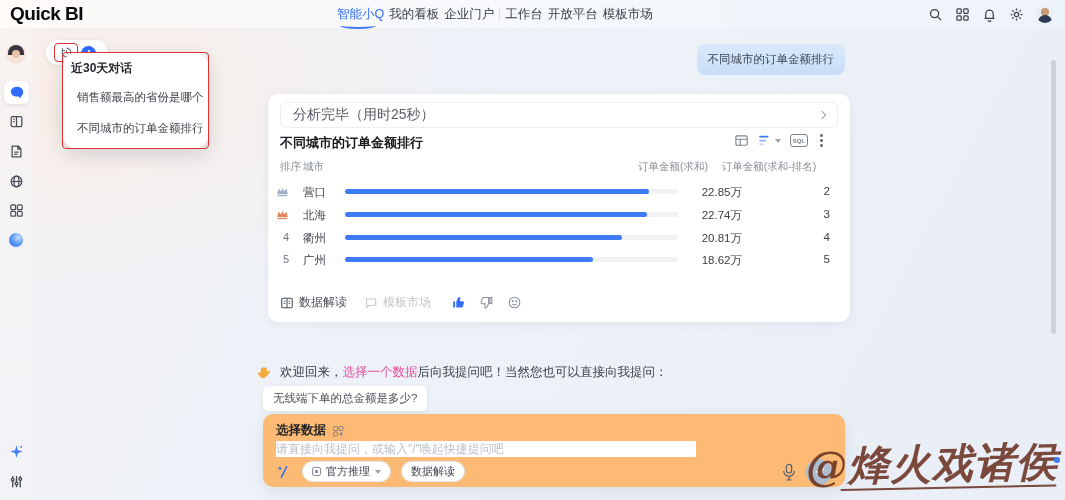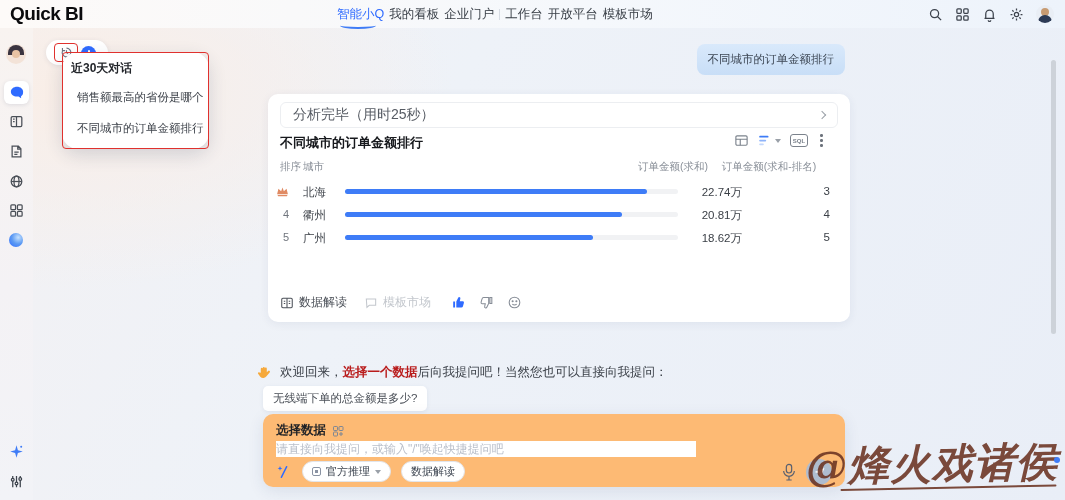--- a/index.html
+++ b/index.html
@@ -89,21 +89,21 @@
 .bar{display:block;height:5px;border-radius:3px;background:#3e7cf7}
 .cell-amt{position:absolute;left:370px;top:5px;width:104px;text-align:right;font-size:11.5px;color:#3a3f46}
 .cell-rk{position:absolute;left:440px;top:5px;width:122px;text-align:right;font-size:11.5px;color:#3a3f46}
 .card-footer{position:absolute;left:12px;top:200px;display:flex;align-items:center;gap:17px}
 .cf-item{display:flex;align-items:center;gap:5px;font-size:12px;color:#4a4f57;cursor:pointer}
 .cf-item.muted{color:#c3c7cd}
 .cf-icons{display:flex;align-items:center;gap:13px;margin-left:3px}
 .cf-ic{width:15px;height:15px;cursor:pointer}
 
 .welcome{position:absolute;left:256px;top:364px;display:flex;align-items:center;gap:8px;font-size:12.5px;color:#3b4048;z-index:4}
-.welcome .link{color:#b91c1c;font-weight:bold;cursor:pointer}
+.welcome .link{color:#ec4899;font-weight:normal;cursor:pointer}
 .chip{position:absolute;left:263px;top:386px;padding:5px 10px;background:#fff;border-radius:5px;font-size:11.5px;color:#4a4f57;
   box-shadow:0 1px 4px rgba(40,60,100,.08);cursor:pointer;z-index:4}
 
 .input-panel{position:absolute;left:263px;top:414px;width:582px;height:73px;background:#fdba74;border-radius:10px;z-index:5;
   box-shadow:0 4px 16px rgba(40,60,100,.10)}
 .ip-label-row{position:absolute;left:13px;top:8px;display:flex;align-items:center;gap:6px;cursor:pointer}
 .ip-label{font-size:12.5px;font-weight:bold;color:#1e2126}
 .ip-input{position:absolute;left:13px;top:27px;width:420px;height:16px;border:none;outline:none;font-size:12px;color:#3a4048;
   font-family:"Liberation Sans","DejaVu Sans",sans-serif}
 .ip-input::placeholder{color:#b9bfca}
@@ -297,20 +297,34 @@
 
   <div class="thead">
     <span class="h-sort">排序</span>
     <span class="h-city">城市</span>
     <span class="h-amt">订单金额(求和)</span>
     <span class="h-rank">订单金额(求和-排名)</span>
   </div>
 
   <div class="table-clip">
 
+  <div class="trow">
+    <span class="cell-rank" style="top: 6px;">
+          <svg width="13" height="11" viewBox="0 0 24 20">
+            <path fill="#9fb0c7" d="M2 15 L4.5 5 L9.5 9.5 L12 2.5 L14.5 9.5 L19.5 5 L22 15 Z"></path>
+            <rect x="3" y="16.5" width="18" height="2.2" rx="1.1" fill="#9fb0c7"></rect>
+          </svg>
+        </span>
+    <span class="cell-city">营口</span>
+    <span class="cell-bar">
+          <span class="bar" style="width: 91.2176%;"></span>
+        </span>
+    <span class="cell-amt">22.85万</span>
+    <span class="cell-rk">2</span>
+  </div>
 
   <div class="trow">
     <span class="cell-rank" style="top: 6px;">
           <svg width="13" height="11" viewBox="0 0 24 20">
             <path fill="#e08a63" d="M2 15 L4.5 5 L9.5 9.5 L12 2.5 L14.5 9.5 L19.5 5 L22 15 Z"></path>
             <rect x="3" y="16.5" width="18" height="2.2" rx="1.1" fill="#e08a63"></rect>
           </svg>
         </span>
     <span class="cell-city">北海</span>
     <span class="cell-bar">

